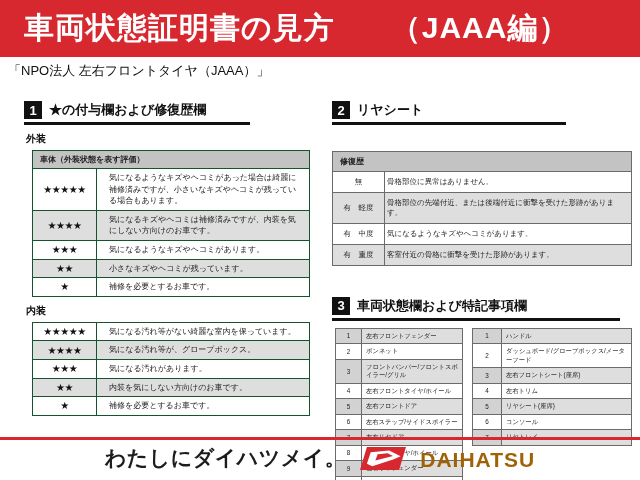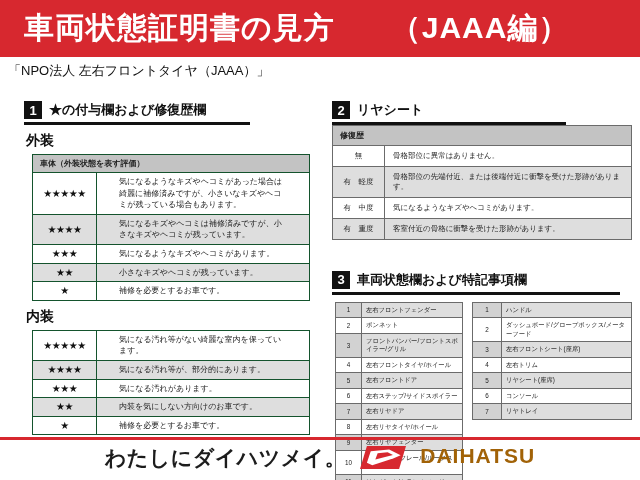--- a/index.html
+++ b/index.html
@@ -38,55 +38,55 @@
   .sec-header .num {
     width: 18px; height: 18px; background: #111; color: #fff;
     font-size: 13px; font-weight: bold;
     display: flex; align-items: center; justify-content: center;
   }
   .sec-header .sec-title { font-size: 13px; font-weight: bold; color: #111; margin-top: 16px; }
   .w1 { width: 226px; }
   .w2 { width: 234px; }
   .w3 { width: 288px; }
   
-  .sub-label { font-size: 14px; font-weight: bold; margin: 7px 0 4px 2px; color: #111; }
+  .sub-label { font-size: 10px; font-weight: bold; margin: 7px 0 4px 2px; color: #111; }
   
   table { border-collapse: collapse; }
   table.rating { width: 278px; margin-left: 8px; font-size: 8px; }
   table.rating td { border: 1px solid #14532d; vertical-align: middle; }
   table.rating tr.head td {
     background: #c3c3c3; font-weight: bold; padding: 3px 7px; font-size: 8px;
   }
   table.rating td.stars {
     width: 64px; text-align: center; font-size: 10px; color: #111;
     padding: 3px 2px; letter-spacing: -0.5px;
   }
-  table.rating td.desc { padding: 3px 22px; line-height: 1.45; }
+  table.rating td.desc { padding: 3px 12px; line-height: 1.45; }
   tr.shade td { background: #dedede; }
   
-  table.repair { width: 300px; margin-top: 0; font-size: 7.5px; }
+  table.repair { width: 300px; margin-top: 26px; font-size: 7.5px; }
   table.repair td { border: 1px solid #6b6b6b; }
   table.repair tr.head td { background: #c3c3c3; font-weight: bold; padding: 4px 7px; font-size: 8px; }
   table.repair td.grade { width: 52px; text-align: center; padding: 5px 2px; }
-  table.repair td.desc  { padding: 5px 8px; line-height: 1.3; }
+  table.repair td.desc  { padding: 5px 2px; line-height: 1.3; }
   
   .parts-wrap { display: flex; gap: 9px; margin-top: 7px; margin-left: 3px; }
   table.parts { font-size: 6.3px; }
   table.parts td { border: 1px solid #6b6b6b; }
   table.parts td.no   { width: 26px; text-align: center; padding: 3px 1px; }
   table.parts td.name { padding: 3px 4px; line-height: 1.35; }
   table.parts.p-left  { width: 128px; }
   table.parts.p-right { width: 160px; align-self: flex-start; }
   table.parts.p-right td.no { width: 29px; }
   table.parts tr.shade td.no { background: #d2d2d2; }
   
   .red-line { position: absolute; left: 0; right: 0; top: 437px; height: 3px; background: #d7282f; }
   .footer {
     position: absolute; top: 444px; left: 0; width: 100%;
-    display: flex; align-items: flex-start; justify-content: center; gap: 14px;
+    display: flex; align-items: flex-end; justify-content: center; gap: 14px;
   }
   .slogan { font-size: 21px; font-weight: bold; color: #1c1c1c; letter-spacing: 0.5px; }
   .brand-mark { display: block; }
   .brand-text { font-size: 21px; font-weight: bold; color: #a16207; letter-spacing: 1px; }
 </style>
 </head>
 <body>
 
 <div class="page">
 
@@ -112,21 +112,21 @@
         <tbody>
             <tr class="head">
           <td colspan="2">車体（外装状態を表す評価）</td>
         </tr>
         <tr>
           <td class="stars">★★★★★</td>
           <td class="desc">気になるようなキズやヘコミがあった場合は綺麗に補修済みですが、小さいなキズやヘコミが残っている場合もあります。</td>
         </tr>
         <tr class="shade">
           <td class="stars">★★★★</td>
-          <td class="desc">気になるキズやヘコミは補修済みですが、小さなキズやヘコミが残っています。</td>
+          <td class="desc">気になるキズやヘコミは補修済みですが、内装を気にしない方向けのお車です。</td>
         </tr>
         <tr>
           <td class="stars">★★★</td>
           <td class="desc">気になるようなキズやヘコミがあります。</td>
         </tr>
         <tr class="shade">
           <td class="stars">★★</td>
           <td class="desc">小さなキズやヘコミが残っています。</td>
         </tr>
         <tr>
@@ -139,21 +139,21 @@
       <div class="sub-label">内装</div>
 
       <table class="rating">
         <tbody>
         <tr>
           <td class="stars">★★★★★</td>
           <td class="desc">気になる汚れ等がない綺麗な室内を保っています。</td>
         </tr>
         <tr class="shade">
           <td class="stars">★★★★</td>
-          <td class="desc">気になる汚れ等が、部分的にあります。</td>
+          <td class="desc">気になる汚れ等が、グローブボックス。</td>
         </tr>
         <tr>
           <td class="stars">★★★</td>
           <td class="desc">気になる汚れがあります。</td>
         </tr>
         <tr class="shade">
           <td class="stars">★★</td>
           <td class="desc">内装を気にしない方向けのお車です。</td>
         </tr>
         <tr>

